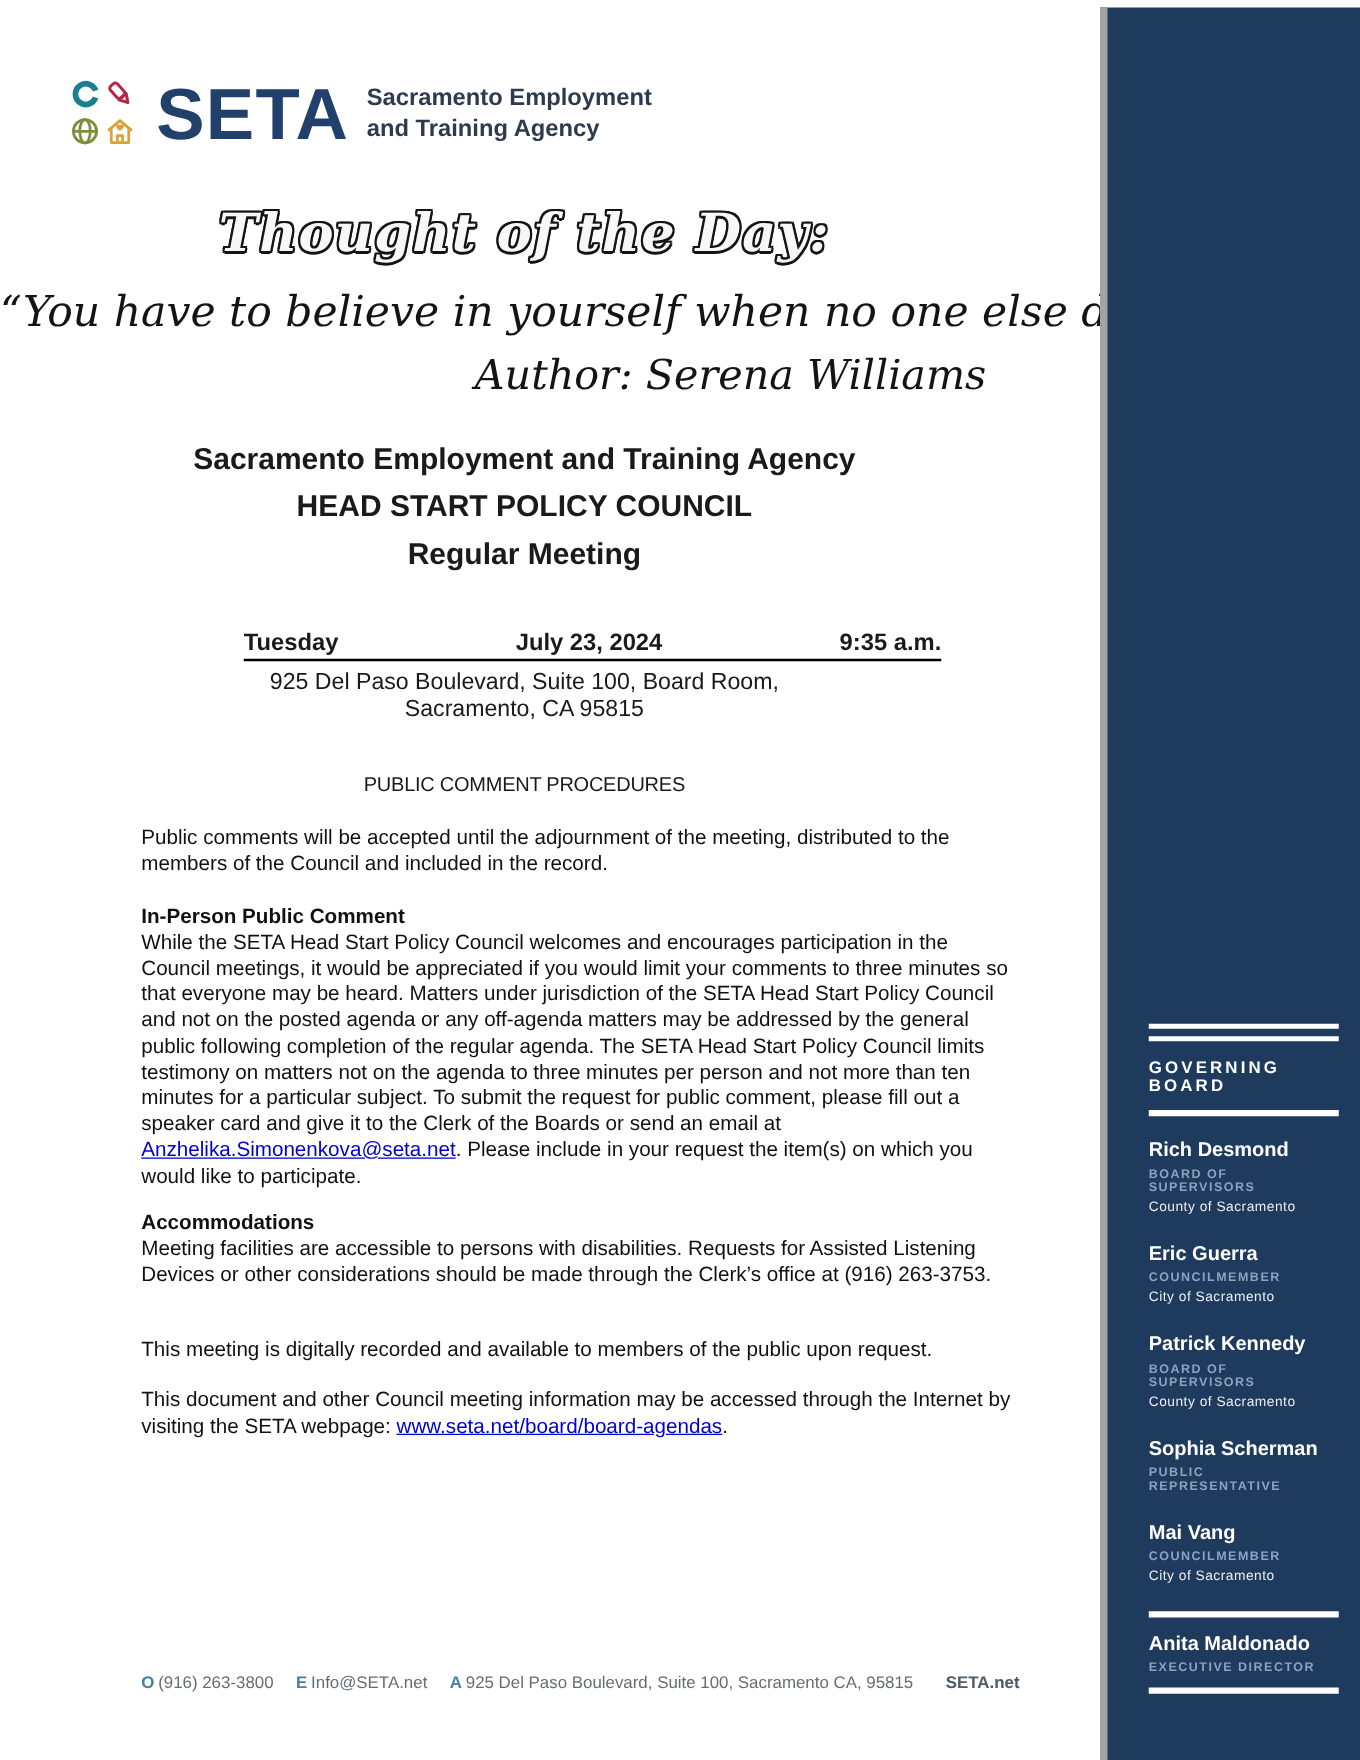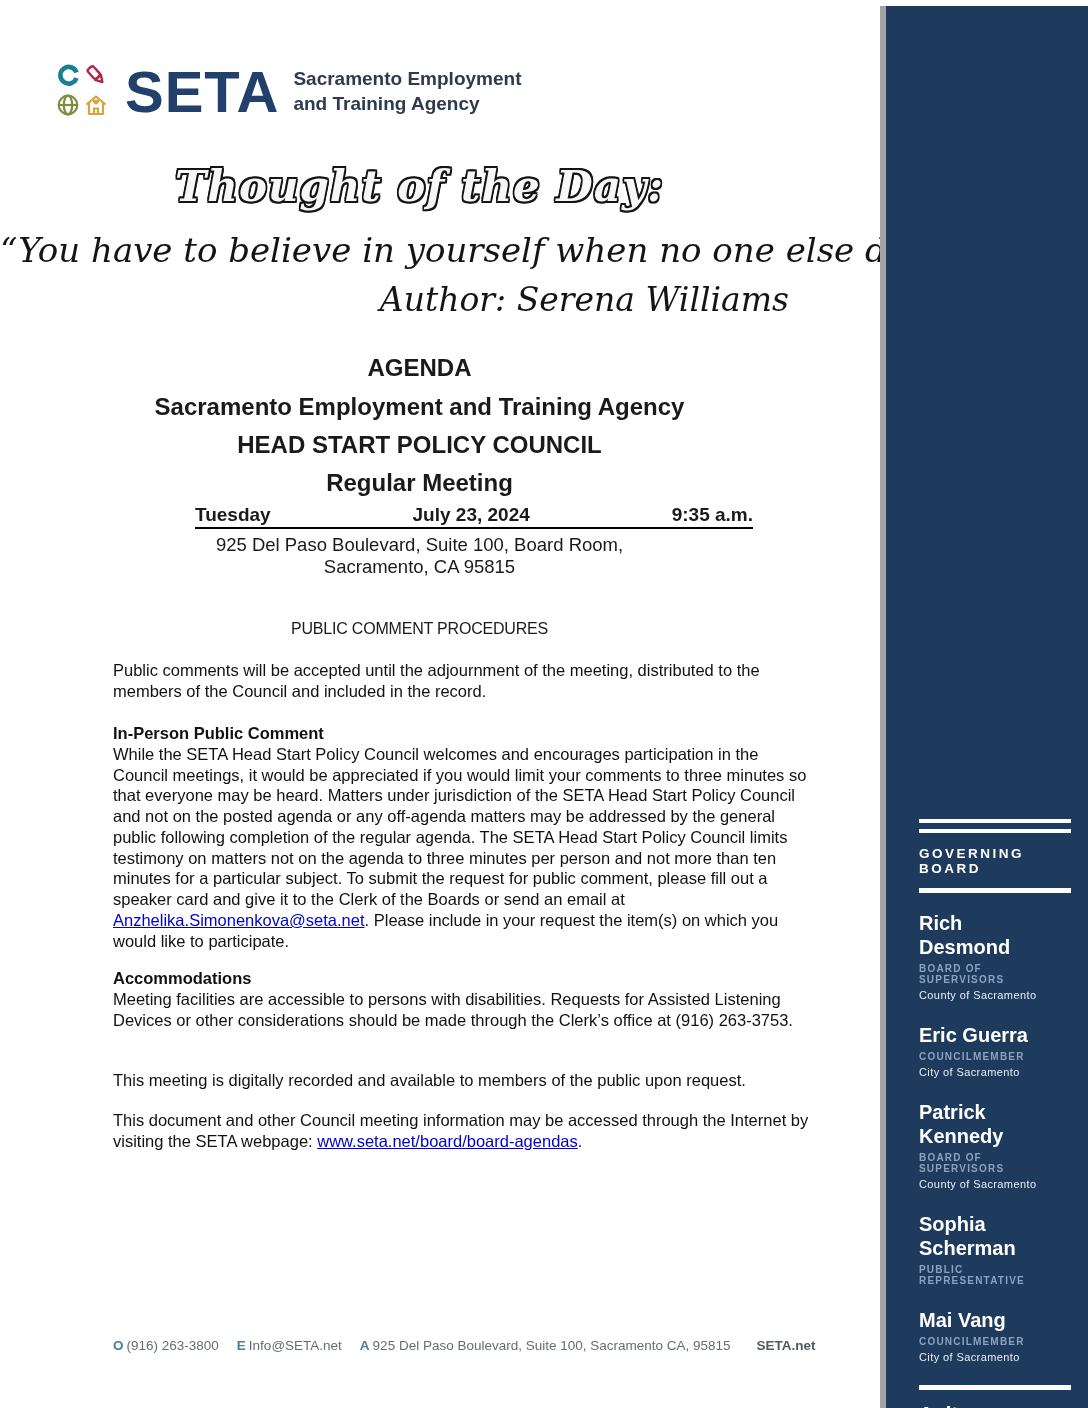--- a/index.html
+++ b/index.html
@@ -82,21 +82,21 @@
     background:#1e3a5c; border-left:6px solid #a3a3a3;
     padding:0 32px 0 33px; color:#fff;
   }
   .sb-spacer { height:813px; }
   .sb-rule { width:152px; height:4px; background:#fff; }
   .sb-rule-gap { height:6px; }
   .sb-heading { font-size:13.5px; font-weight:700; letter-spacing:2.5px; color:#fff; margin:13px 0 12px 0; }
   .sb-rule-thick { width:152px; height:5px; background:#fff; }
   .sb-members { margin-top:18px; }
   .sb-member { margin-bottom:22px; }
-  .sb-name { font-size:20px; font-weight:700; color:#ffffff; line-height:1.2; }
+  .sb-name { font-size:16px; font-weight:700; color:#ffffff; line-height:1.2; }
   .sb-role { font-size:10px; font-weight:700; letter-spacing:1.2px; color:#8ba3bf; margin-top:4px; }
   .sb-org { font-size:11px; color:#e9eef4; margin-top:4px; letter-spacing:0.4px; }
   .sb-director-rule { margin-top:4px; }
   .sb-director { margin:12px 0 10px 0; }
 </style>
 </head>
 <body>
 
 <div class="page">
 
@@ -142,21 +142,20 @@
         <div>Sacramento Employment</div>
         <div>and Training Agency</div>
       </div>
     </div>
 
     <div class="thought-title">Thought of the Day:</div>
     <div class="thought-quote">“You have to believe in yourself when no one else does”</div>
     <div class="thought-author">Author: Serena Williams</div>
 
     <div class="agenda-block">
-      <div class="agenda-title">AGENDA</div>
       <div class="agenda-line">Sacramento Employment and Training Agency</div>
       <div class="agenda-line">HEAD START POLICY COUNCIL</div>
       <div class="agenda-line">Regular Meeting</div>
     </div>
 
     <div class="date-row">
       <span>Tuesday</span>
       <span>July 23, 2024</span>
       <span>9:35 a.m.</span>
     </div>

